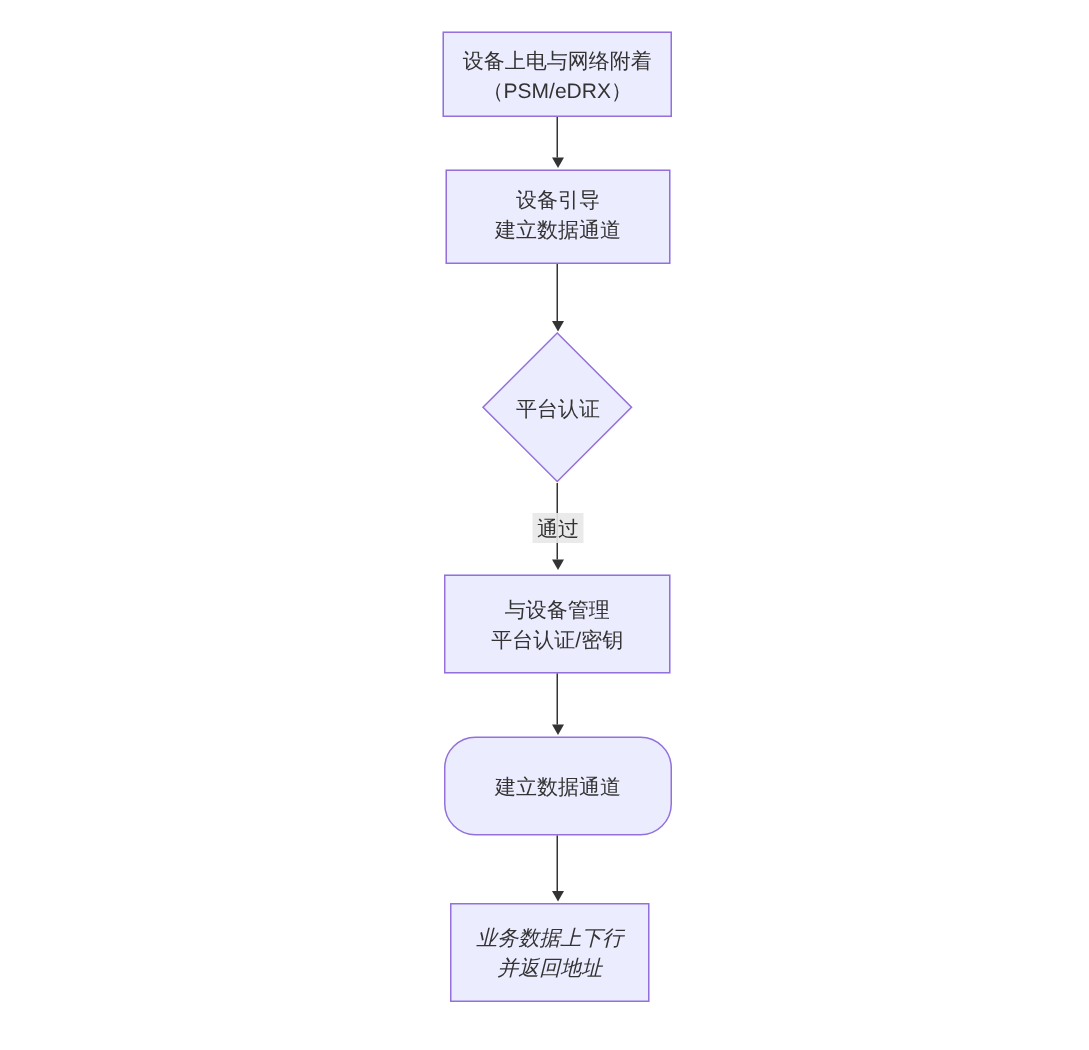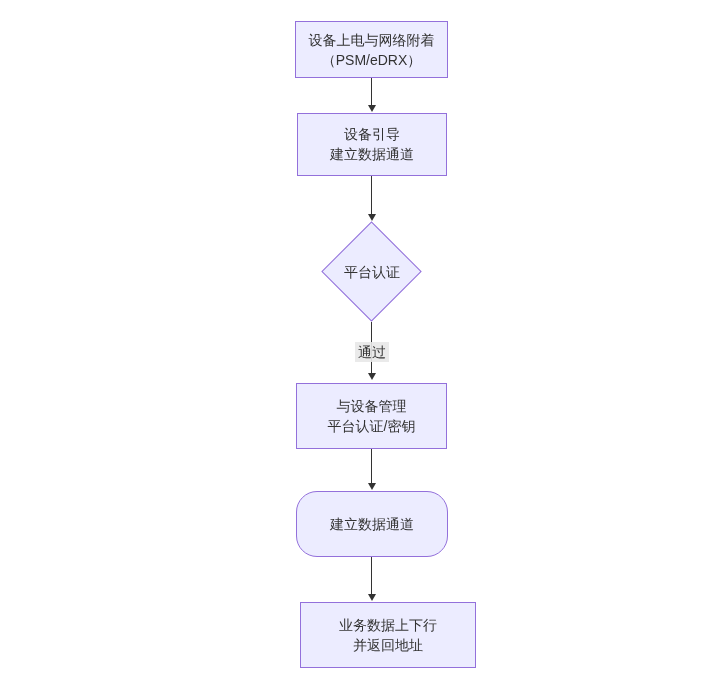--- a/index.html
+++ b/index.html
@@ -106,18 +106,18 @@
   </div>
 
   <div class="edge" style="left:371px; top:449px; height:34px;"></div>
 
   <div class="node" style="left:296px; top:491px; width:152px; height:66px;border-radius:21px;">
     <span>建立数据通道</span>
   </div>
 
   <div class="edge" style="left:371px; top:557px; height:37px;"></div>
 
-  <div class="node" style="left:300px; top:602px; width:176px; height:66px;">
+  <div class="node" style="left:300px; top:602px; width:133px; height:66px;font-style:italic;">
     <span>业务数据上下行</span>
     <span>并返回地址</span>
   </div>
 
 </div>
 
 </body></html>

